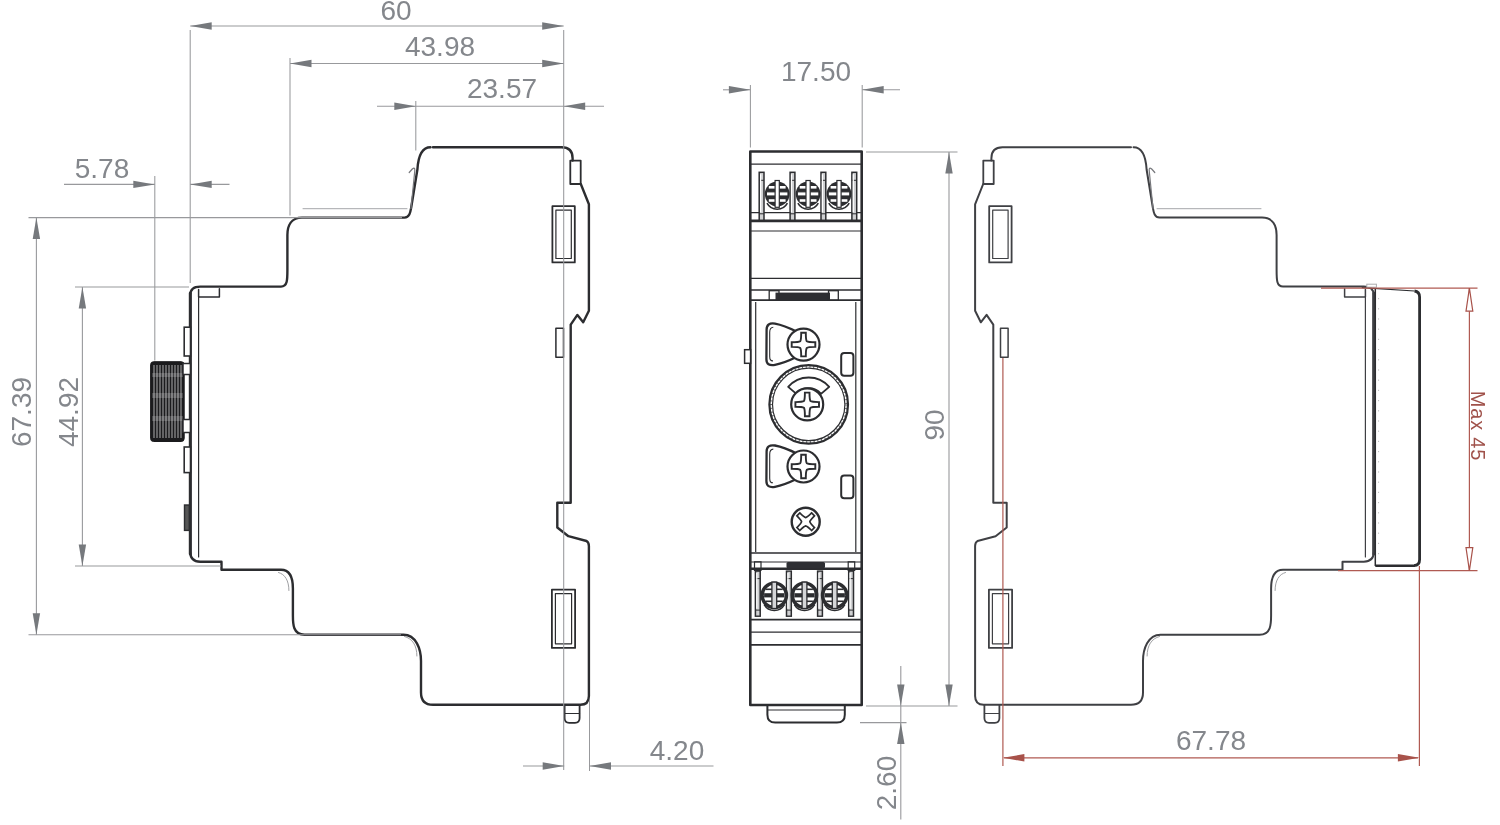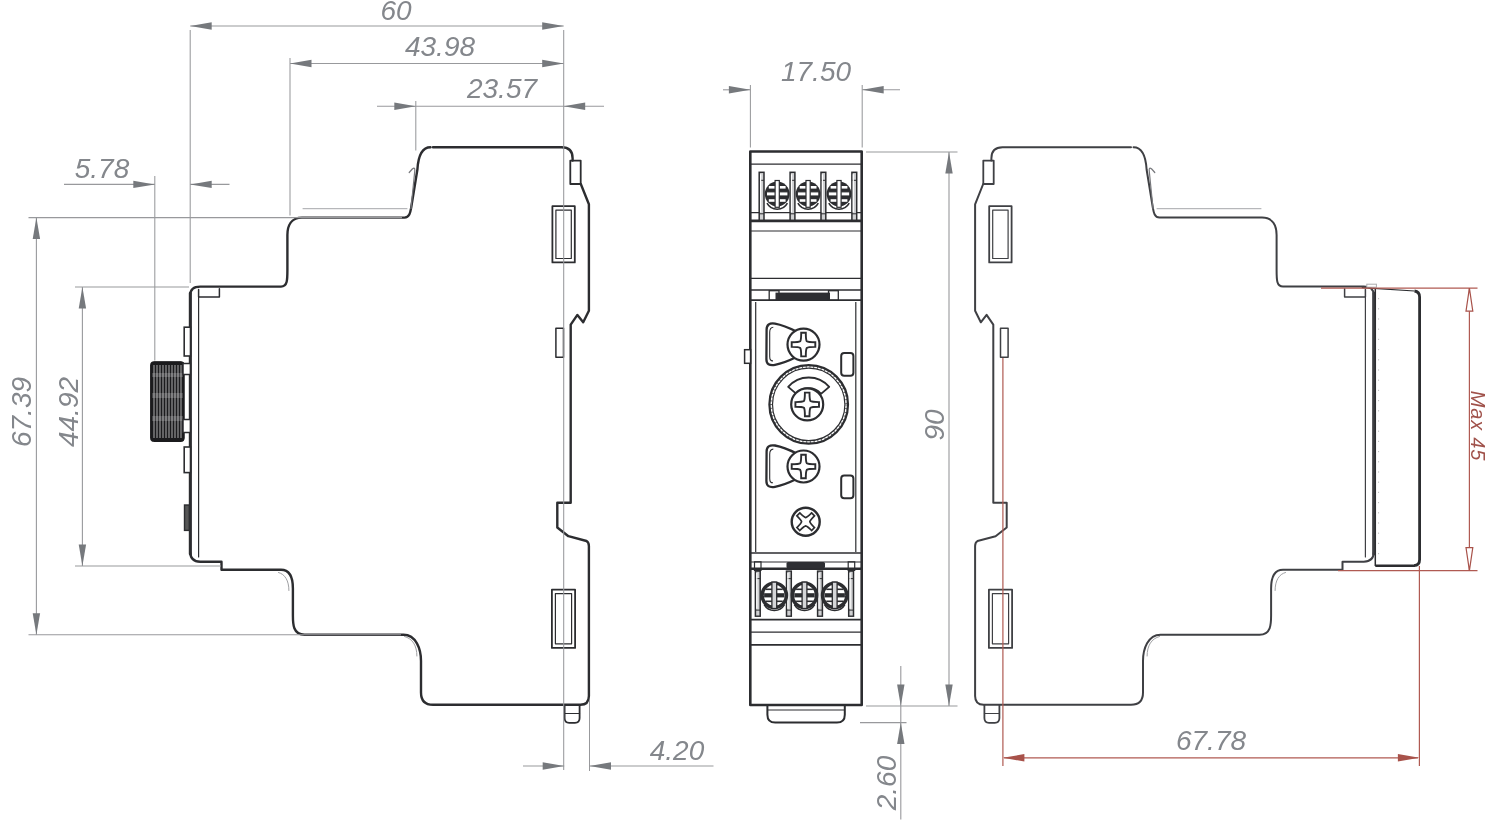--- a/index.html
+++ b/index.html
@@ -1,16 +1,16 @@
 <!DOCTYPE html>
 <html><head>
 <meta charset="utf-8">
 <style>
   html,body{margin:0;padding:0;background:#ffffff;}
-  .wrap{width:1500px;height:825px;overflow:hidden;background:#fff;font-style:italic;}
+  .wrap{width:1500px;height:825px;overflow:hidden;background:#fff;}
   text{font-family:"Liberation Sans", sans-serif;}
 </style>
 </head>
 <body>
 <div class="wrap">
 <svg width="1500" height="825" viewBox="0 0 1500 825">
 
 <rect x="0" y="0" width="1500" height="825" fill="#ffffff"></rect>
 
 <defs>

